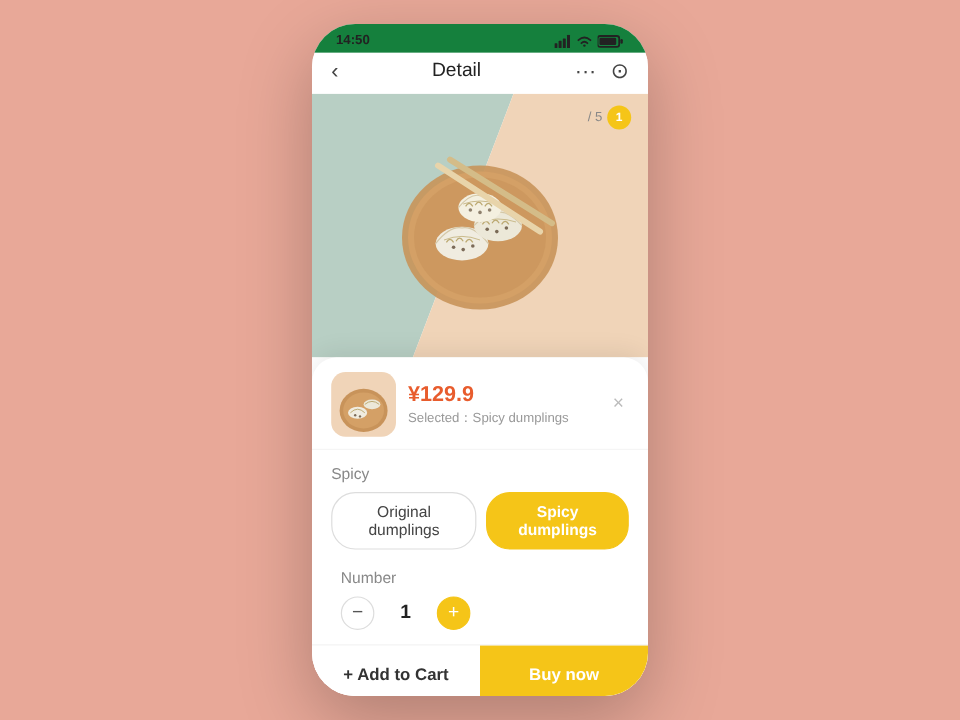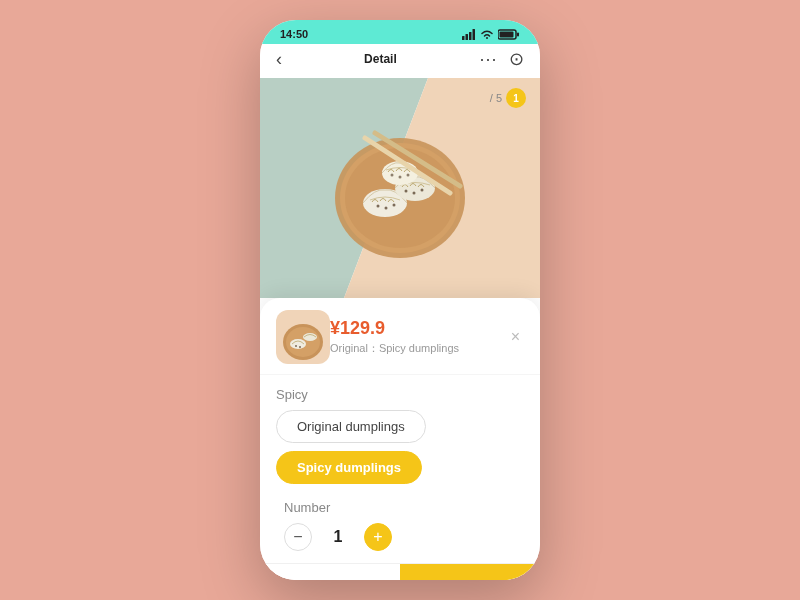--- a/index.html
+++ b/index.html
@@ -28,41 +28,41 @@
 
     
     .status-bar {
       display: flex;
       justify-content: space-between;
       align-items: center;
       padding: 8px 20px 4px 20px;
       font-size: 11px;
       font-weight: 600;
       color: #222;
-      background: #5eead4;
+      background: #15803d;
       flex-shrink: 0;
     }
     .status-icons {
       display: flex;
       gap: 4px;
       align-items: center;
     }
 
     
     .nav-bar {
       display: flex;
       align-items: center;
       justify-content: space-between;
       padding: 4px 16px 8px;
       background: #fff;
       flex-shrink: 0;
     }
     .nav-title {
-      font-size: 12px;
-      font-weight: 700;
+      font-size: 16px;
+      font-weight: 400;
       color: #222;
     }
     .nav-icon {
       font-size: 18px;
       color: #444;
       cursor: pointer;
     }
     .nav-right {
       display: flex;
       gap: 12px;
@@ -135,20 +135,21 @@
       position: relative;
       box-shadow: 0 -4px 20px rgba(0,0,0,0.08);
     }
 
     
     .selection-header {
       display: flex;
       align-items: center;
       padding: 12px 16px 10px;
       border-bottom: 1px solid #f5f5f5;
+      gap: 10px;
     }
     .thumb-img {
       width: 54px;
       height: 54px;
       border-radius: 12px;
       overflow: hidden;
       flex-shrink: 0;
       background: #f0d4b8;
       display: flex;
       align-items: center;
@@ -178,21 +179,21 @@
     .section {
       padding: 12px 16px 8px;
     }
     .section-label {
       font-size: 13px;
       color: #888;
       margin-bottom: 8px;
     }
     .taste-options {
       display: flex;
-      flex-direction: column;
+      flex-direction: row;
       gap: 8px;
     }
     .taste-btn {
       display: inline-flex;
       align-items: center;
       justify-content: center;
       padding: 8px 20px;
       border-radius: 20px;
       font-size: 13px;
       cursor: pointer;
@@ -379,21 +380,21 @@
           <path d="M14 32 Q20 26 26 32" stroke="#bba870" stroke-width="0.8" fill="none"></path>
           <circle cx="18" cy="34" r="1" fill="#4a3520" opacity="0.7"></circle>
           <circle cx="22" cy="35" r="1" fill="#4a3520" opacity="0.7"></circle>
           <ellipse cx="32" cy="25" rx="7" ry="4" fill="#ece8d8"></ellipse>
           <path d="M26 25 Q32 20 38 25" stroke="#bba870" stroke-width="0.8" fill="none"></path>
         </svg>
       </div>
       <div class="selection-info">
         <div class="price-text">¥129.9</div>
         <div class="selected-label">
-          <span>Original：</span><span>Spicy dumplings</span>
+          <span>Selected：</span><span>Spicy dumplings</span>
         </div>
       </div>
       <span class="close-btn">×</span>
     </div>
 
     <div class="section">
       <div class="section-label">Spicy</div>
       <div class="taste-options">
         <button class="taste-btn">Original dumplings</button>
         <button class="taste-btn active">Spicy dumplings</button>

